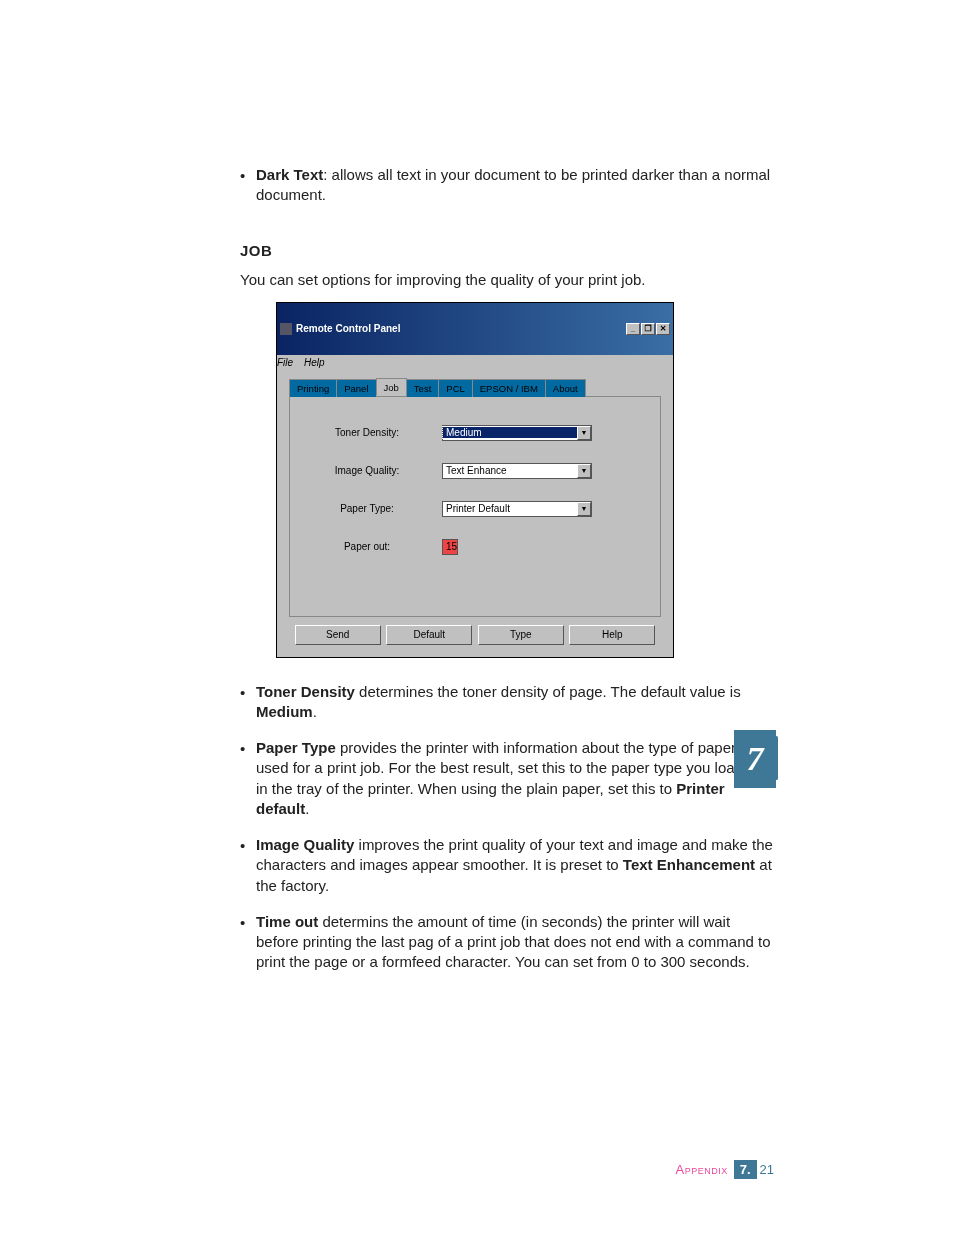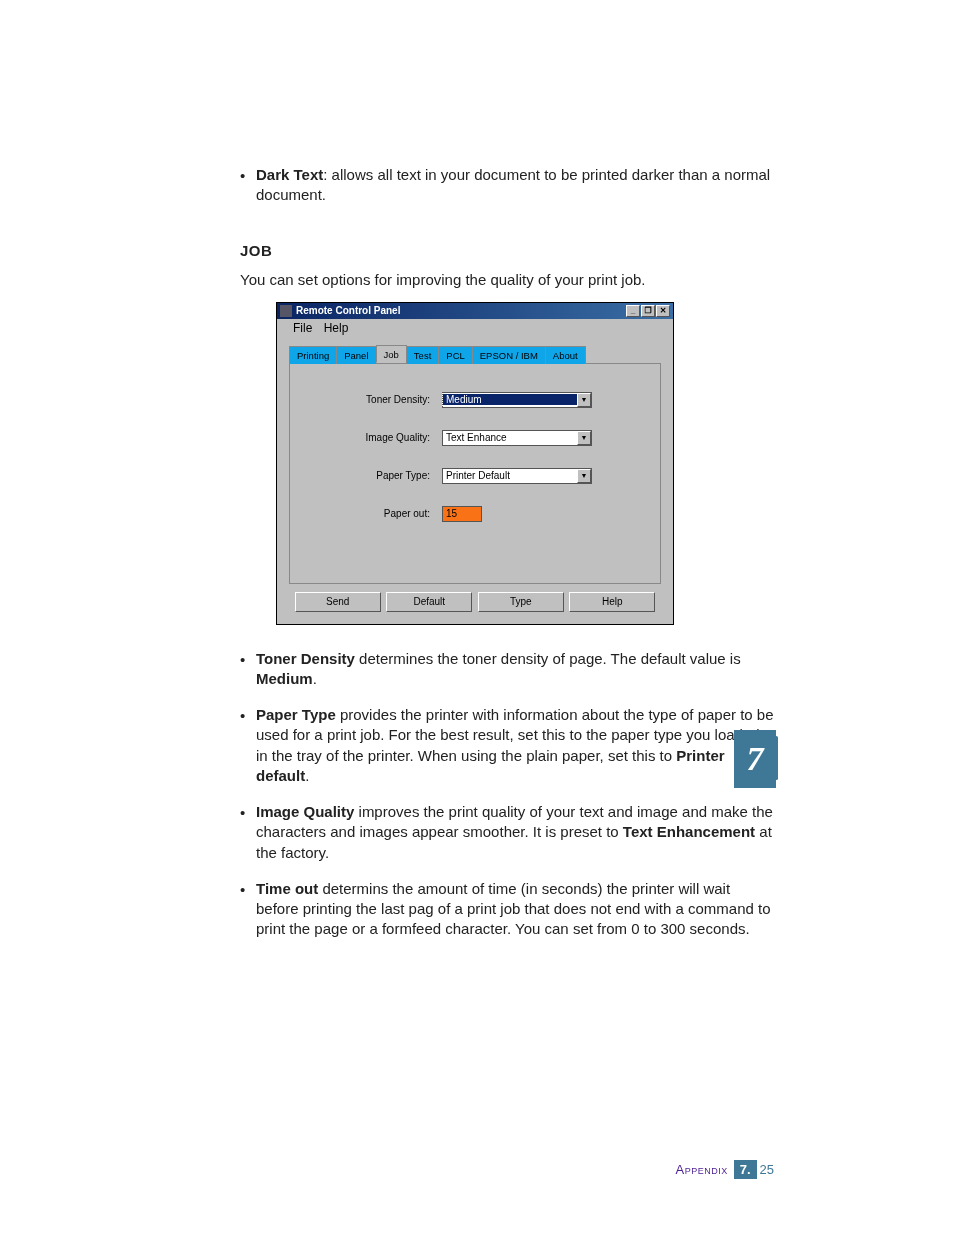--- a/index.html
+++ b/index.html
@@ -44,21 +44,21 @@
     background: #c0c0c0;
     border: 1px solid #000;
     font-family: "MS Sans Serif", Tahoma, sans-serif;
     font-size: 10px;
     color: #000;
   }
   .win-title {
     background: linear-gradient(to right, #0a2463, #3a6ea5);
     color: #fff;
     font-weight: bold;
-    padding: 2px 3px;
+    padding: 20px 3px;
     display: flex;
     align-items: center;
   }
   .win-title-icon {
     width: 12px; height: 12px;
     background: #556;
     margin-right: 4px;
     display: inline-block;
   }
   .win-title-text { flex: 1; }
@@ -66,36 +66,37 @@
   .win-title-btn {
     width: 14px; height: 12px;
     background: #c0c0c0;
     border: 1px solid #fff;
     border-right-color: #555; border-bottom-color: #555;
     font-size: 8px;
     display: flex; align-items: center; justify-content: center;
     color: #000;
   }
   .win-menubar {
-    padding: 2px 16px;
-    font-size: 12px;
+    padding: 2px 0;
+    font-size: 10px;
+    font-style: italic;
   }
   .win-menuitem { margin-right: 8px; }
   .win-body { padding: 8px 12px 12px 12px; }
   .tab-strip {
     display: flex;
     border-bottom: 1px solid #888;
     margin-bottom: 0;
     font-size: 9.5px;
   }
   .tab {
     padding: 3px 7px 2px 7px;
     border: 1px solid #888;
     border-bottom: none;
-    background: #0ea5e9;
+    background: #0369a1;
     margin-right: -1px;
     position: relative;
     top: 1px;
   }
   .tab.active {
     background: #c0c0c0;
     border-bottom: 1px solid #c0c0c0;
     top: 0;
   }
   .tab-panel {
@@ -104,21 +105,21 @@
     padding: 28px 14px 22px 14px;
     min-height: 220px;
   }
   .form-row {
     display: flex;
     align-items: center;
     margin-bottom: 22px;
   }
   .form-label {
     width: 138px;
-    text-align: right;
+    text-align: center;
     padding-right: 12px;
     font-size: 10px;
   }
   .dropdown {
     flex: 0 0 150px;
     height: 16px;
     background: #fff;
     border: 1px solid #555;
     display: flex;
     align-items: center;
@@ -132,22 +133,22 @@
   .dd-value { flex: 1; padding: 0 3px; }
   .dd-arrow {
     width: 14px; height: 14px;
     background: #c0c0c0;
     border: 1px solid #fff;
     border-right-color: #555; border-bottom-color: #555;
     display: flex; align-items: center; justify-content: center;
     font-size: 7px;
   }
   .textbox {
-    width: 40px; height: 16px;
-    background: #f97316;
+    width: 16px; height: 16px;
+    background: #ef4444;
     border: 1px solid #555;
     padding: 0 3px;
     font-size: 10px;
     display: flex; align-items: center;
   }
   .dialog-btn-row {
     display: flex;
     justify-content: space-around;
     gap: 2px;
     margin-top: 8px;
@@ -198,21 +199,21 @@
     right: 180px;
     bottom: 56px;
     display: flex;
     align-items: center;
     font-size: 13px;
   }
   .footer-label {
     font-variant: small-caps;
     letter-spacing: 0.5px;
     margin-right: 6px;
-    color: #4c1d95;
+    color: #ec4899;
   }
   .footer-pagebox {
     background: #3e7896;
     color: #fff;
     padding: 2px 6px;
     font-weight: bold;
     font-size: 13px;
   }
   .footer-pagenum {
     color: #3e7896;
@@ -322,14 +323,14 @@
     </div>
   </div>
 
 </div>
 
 <div class="chapter-tab">7</div>
 
 <div class="footer">
   <span class="footer-label">Appendix</span>
   <span class="footer-pagebox">7.</span>
-  <span class="footer-pagenum">25</span>
+  <span class="footer-pagenum">21</span>
 </div>
 
 </body></html>

